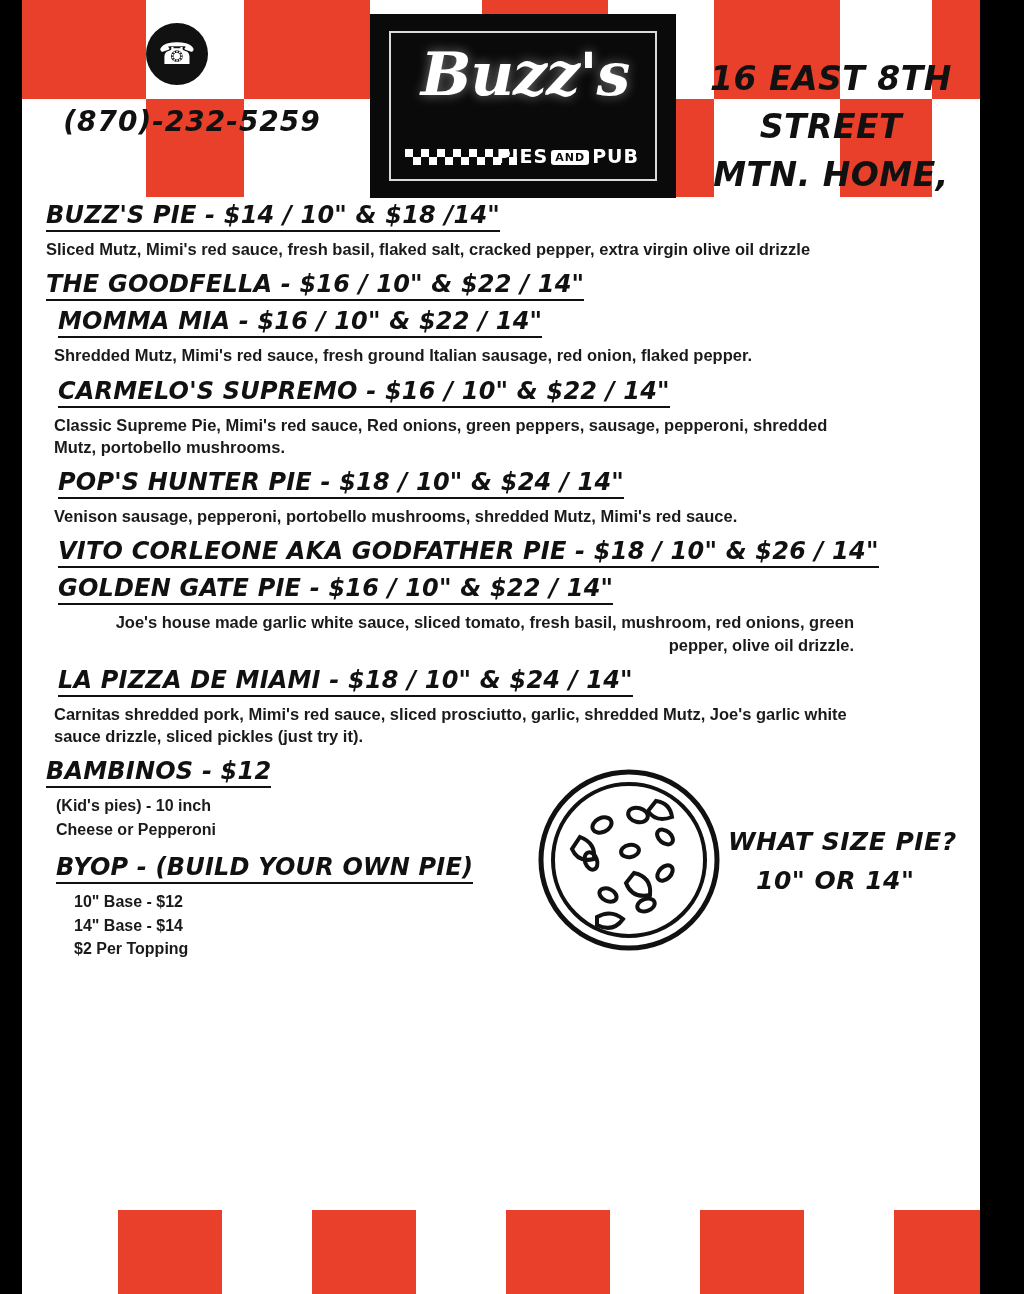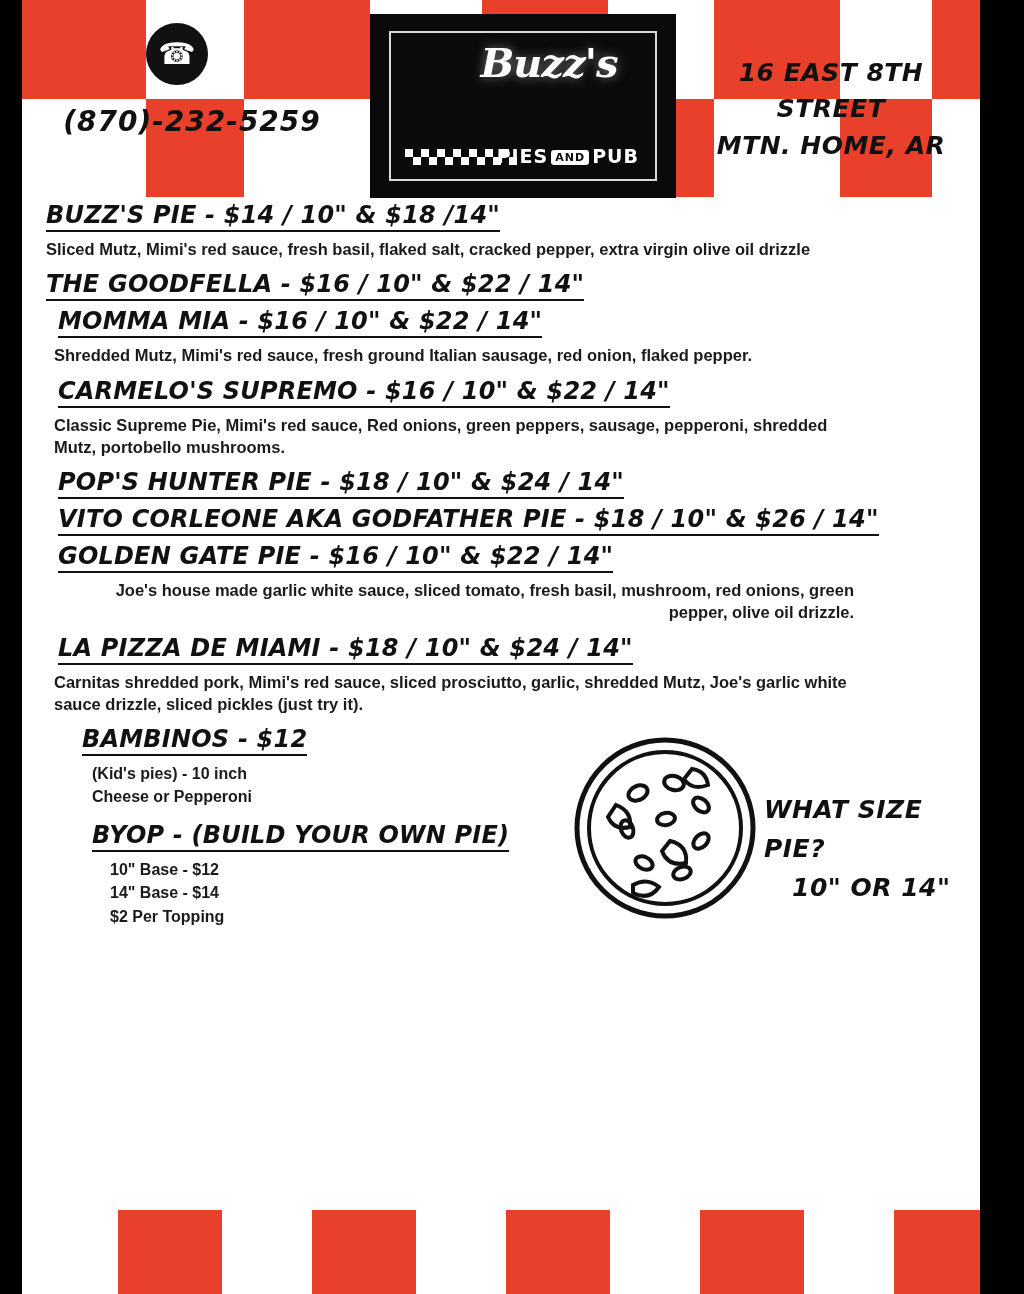--- a/index.html
+++ b/index.html
@@ -100,24 +100,23 @@
   .logo-word {
     position: absolute;
     left: 0;
     top: 6px;
     width: 268px;
     text-align: center;
     color: #ffffff;
     font-family: "DejaVu Serif", serif;
     font-style: italic;
     font-weight: bold;
-    font-size: 40px;
+    font-size: 60px;
     letter-spacing: -1px;
     text-shadow: 0 0 12px rgba(255,255,255,0.45);
-    margin-left: 24px;
   }
   .logo-sub {
     position: absolute;
     right: 16px;
     bottom: 12px;
     color: #ffffff;
     font-family: "DejaVu Sans", sans-serif;
     font-weight: bold;
     font-size: 19px;
     letter-spacing: 1px;
@@ -148,21 +147,21 @@
   }
   .address {
     position: absolute;
     left: 660px;
     top: 55px;
     width: 298px;
     text-align: center;
     font-family: "DejaVu Sans", sans-serif;
     font-style: italic;
     font-weight: bold;
-    font-size: 25px;
+    font-size: 33px;
     line-height: 1.45;
     color: #111111;
     letter-spacing: 0.5px;
   }
 
   
   .menu-body {
     position: absolute;
     left: 0;
     top: 200px;
@@ -195,21 +194,20 @@
     margin: 0 0 10px 0;
   }
   .i-0 { margin-top: 1px; }
   .ind-2 { padding-left: 36px; }
 
   
   .bottom-wrap {
     position: relative;
     margin-top: 6px;
     height: 220px;
-    margin-left: 36px;
   }
   .bambinos {
     position: absolute;
     left: 24px;
     top: 0;
   }
   .sub-line {
     font-family: "Liberation Sans", sans-serif;
     font-weight: bold;
     font-size: 16px;
@@ -312,20 +310,21 @@
       <div class="item-desc" style="margin-left:-4px;">Shredded Mutz, Mimi's red sauce, fresh ground Italian sausage, red onion, flaked pepper.</div>
     </div>
 
     <div class="item ind-2">
       <div class="item-title">CARMELO'S SUPREMO -  $16 / 10" &amp; $22 / 14"</div>
       <div class="item-desc" style="margin-left:-4px;">Classic Supreme Pie, Mimi's red sauce, Red onions, green peppers, sausage, pepperoni, shredded Mutz, portobello mushrooms.</div>
     </div>
 
     <div class="item ind-2">
       <div class="item-title">POP'S HUNTER PIE - $18 / 10" &amp; $24 / 14"</div>
+      <div class="item-desc" style="margin-left:-4px;">Venison sausage, pepperoni, portobello mushrooms, shredded Mutz, Mimi's red sauce.</div>
     </div>
 
     <div class="item ind-2">
       <div class="item-title">VITO CORLEONE AKA GODFATHER PIE - $18 / 10" &amp;  $26 / 14"</div>
     </div>
 
     <div class="item ind-2">
       <div class="item-title">GOLDEN GATE PIE - $16 / 10" &amp;  $22 / 14"</div>
       <div class="item-desc" style="margin-left:-4px;text-align:right;">Joe's house made garlic white sauce, sliced tomato, fresh basil, mushroom, red onions, green pepper, olive oil drizzle.</div>
     </div>

